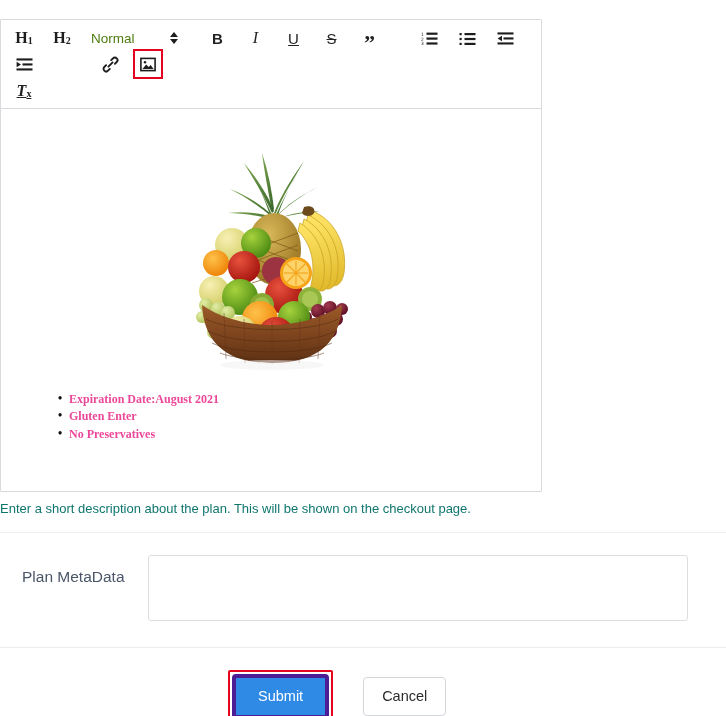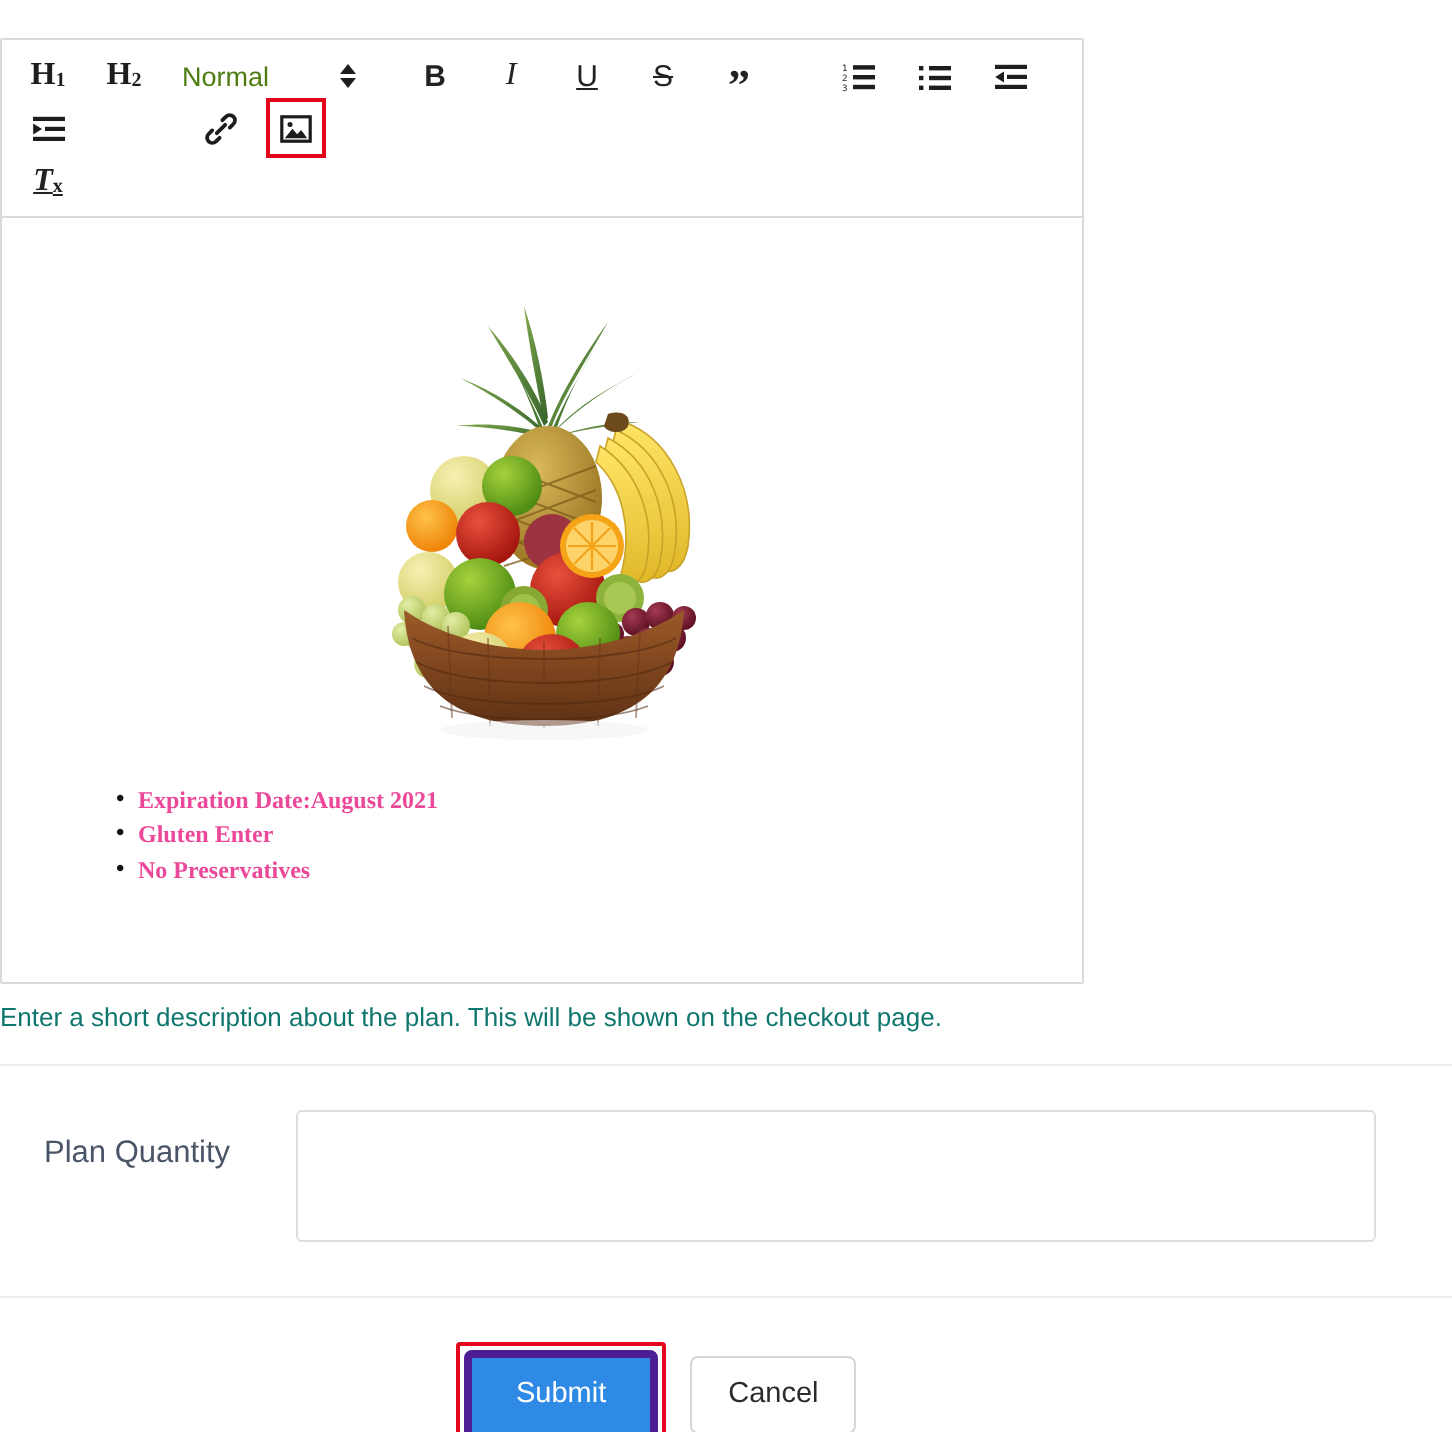--- a/index.html
+++ b/index.html
@@ -250,21 +250,21 @@
     padding: 2px;
     display: inline-block;
     border-radius: 2px;
     background: #fff;
   }
   .btn-cancel {
     background: #ffffff;
     color: #2b2b2b;
     border: 1px solid #d4d6d9;
     padding: 11px 18px;
-    margin-left: 12px;
+    margin-left: 30px;
   }
 </style>
 </head>
 <body>
 
 <div class="form-row" id="section-description">
 
 
   <div class="field-body">
 
@@ -572,21 +572,21 @@
     </div>
 
     <div class="help-text">Enter a short description about the plan. This will be shown on the checkout page.</div>
 
   </div>
 </div>
 
 <hr class="divider">
 
 <div class="form-row" id="section-metadata">
-  <div class="field-label">Plan Quantity</div>
+  <div class="field-label">Plan MetaData</div>
   <div class="field-body">
     <textarea class="meta-input" placeholder="" style=""></textarea>
   </div>
 </div>
 
 <hr class="divider">
 
 <div id="section-actions">
   <span class="btn-submit-wrap">
     <button class="btn btn-submit">Submit</button>

